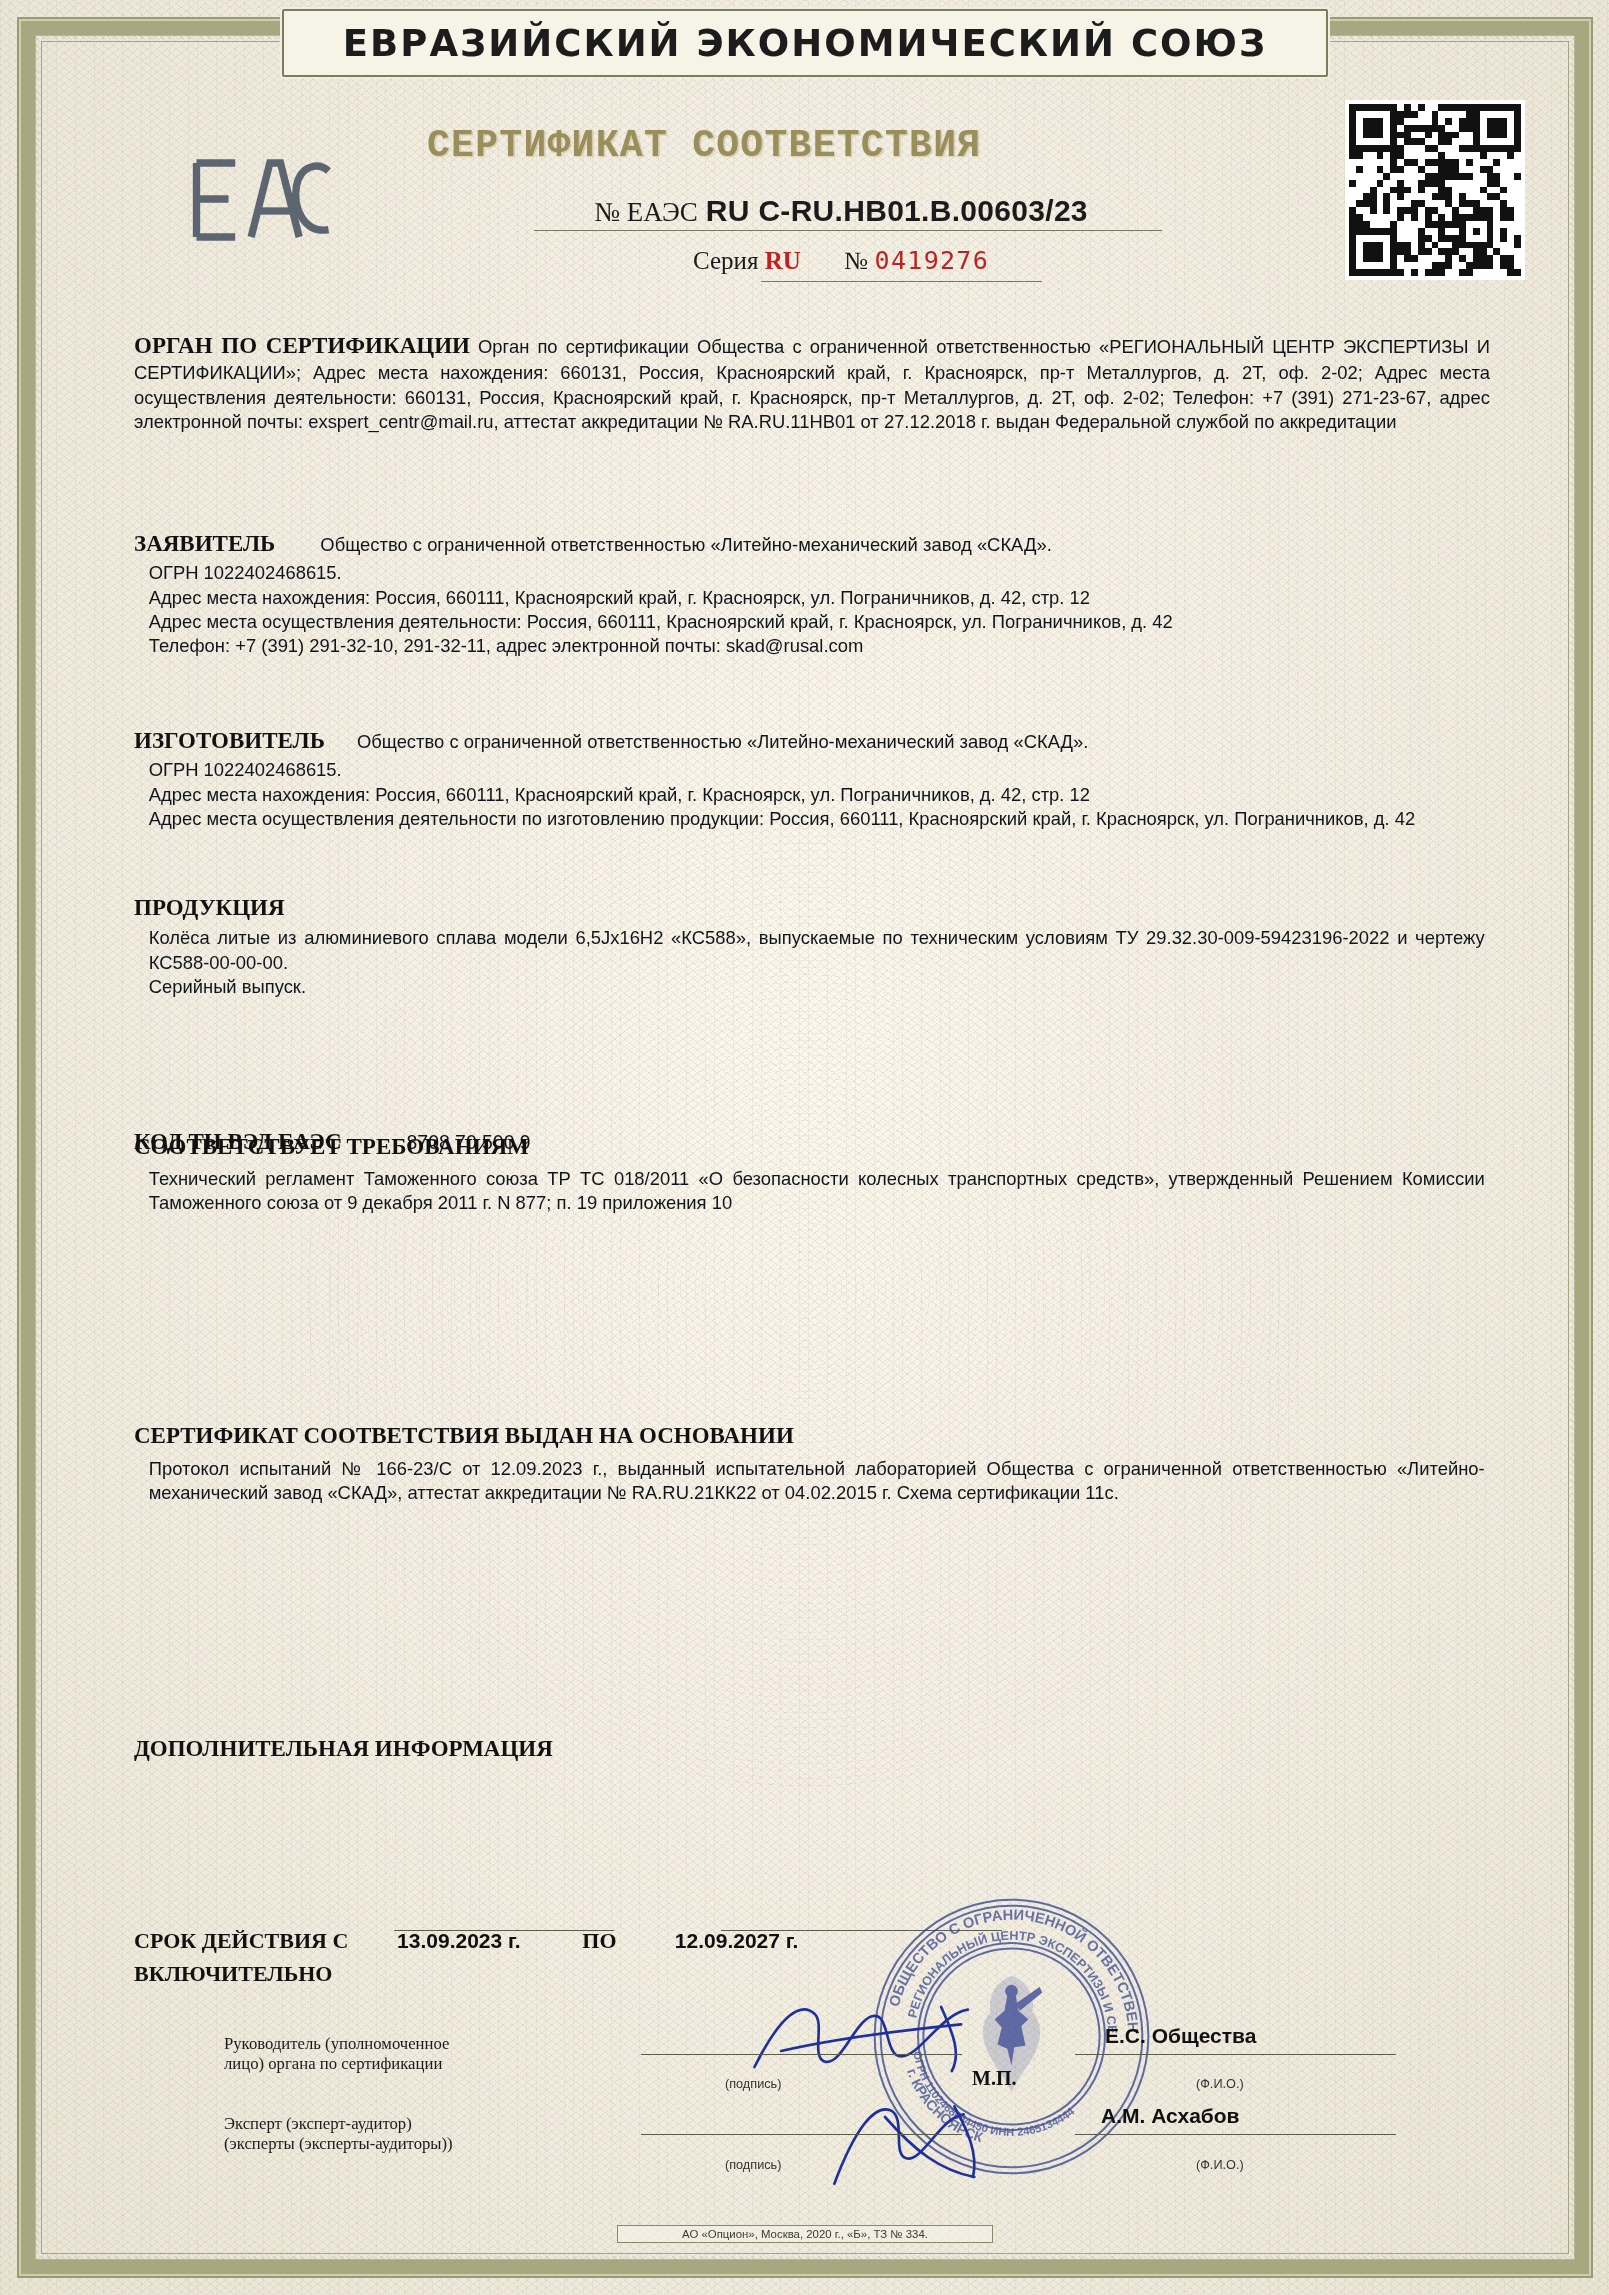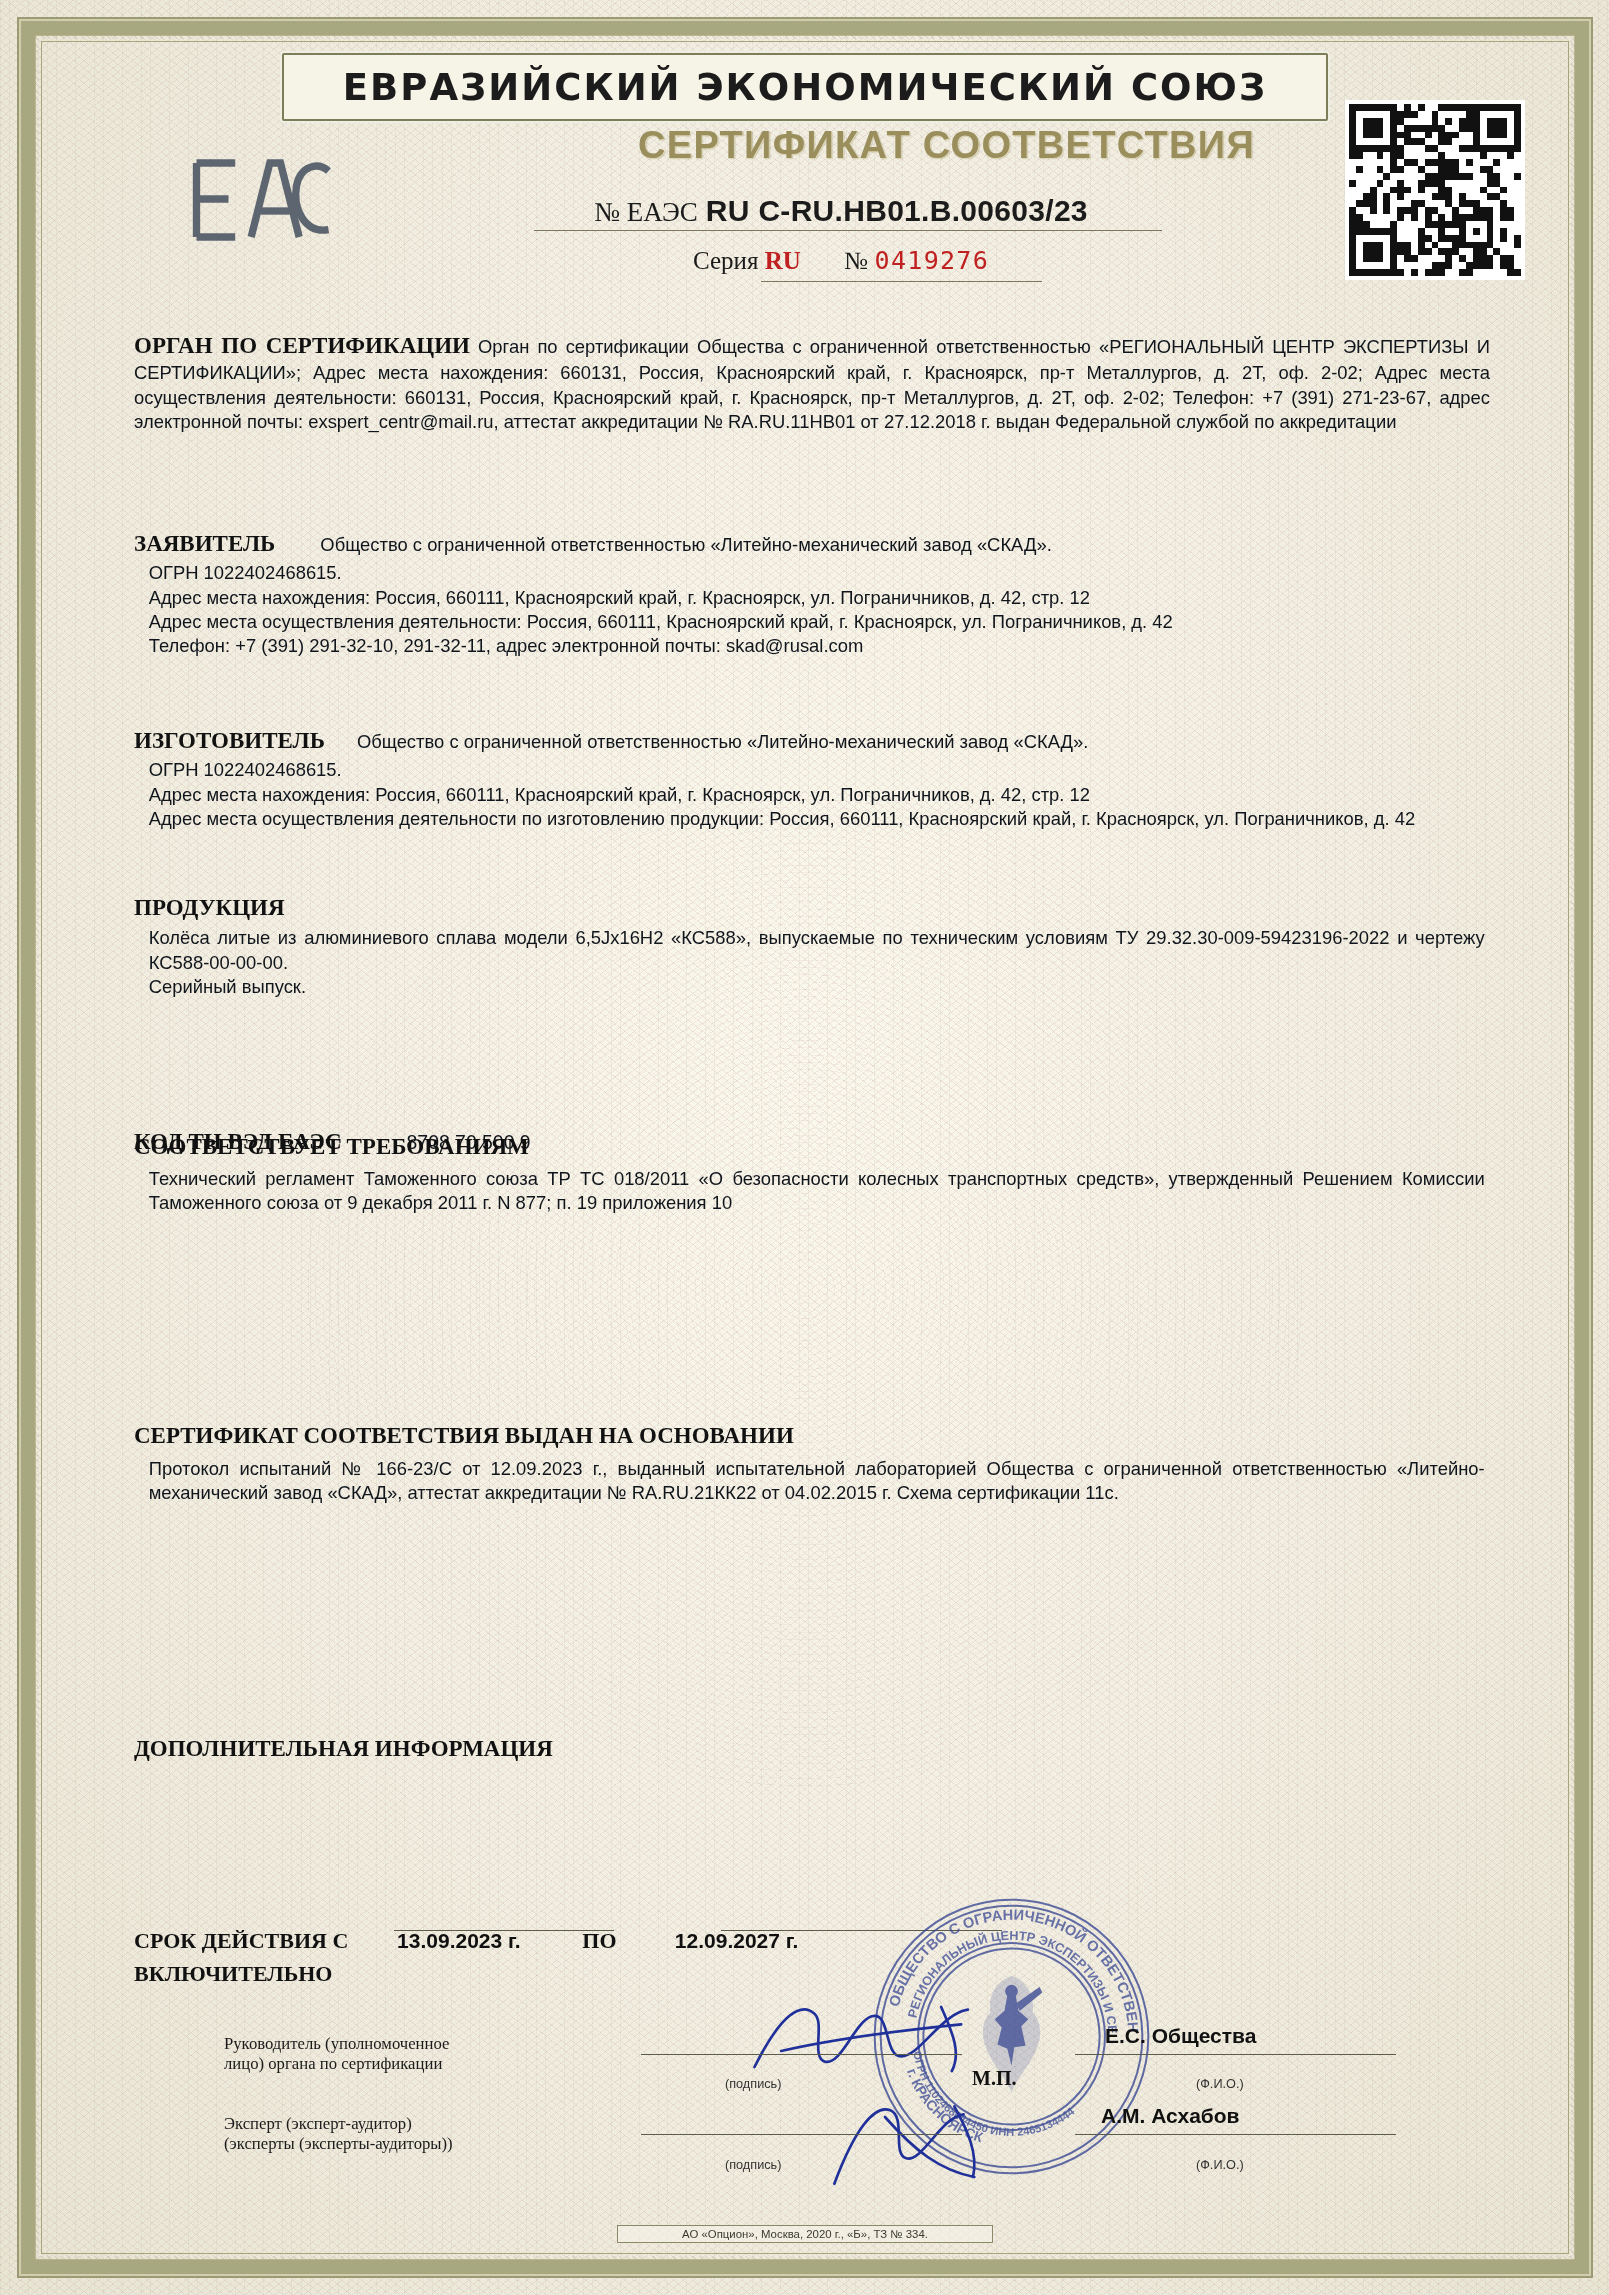--- a/index.html
+++ b/index.html
@@ -84,21 +84,20 @@
     top: 9.4px;
     width: 1042px;
     height: 64px;
     background: #f6f4e7;
     border: 2px solid #7d7d5a;
     border-radius: 2px;
     display: flex;
     align-items: center;
     justify-content: center;
     box-shadow: 0 0 0 2px #efeee2;
-    margin-top: 44px;
   }
   .ribbon-text {
     font-family: "DejaVu Sans", sans-serif;
     font-weight: bold;
     font-size: 37px;
     letter-spacing: 2px;
     color: #1c1c1c;
     white-space: nowrap;
   }
 
@@ -118,22 +117,22 @@
     width: 147px;
     height: 90px;
   }
   .eac-mark svg { display:block; }
 
   .title-cert {
     position: absolute;
     left: 427px;
     top: 124px;
     width: 828px;
-    text-align: right;
-    font-family: Liberation Sans, sans-serif;
+    text-align: left;
+    font-family: Liberation Mono, monospace;
     font-weight: bold;
     font-size: 38px;
     letter-spacing: 1.3px;
     color: #9a8e5c;
     text-shadow: 0.7px 0.7px 0 #ddd6b4, 1.3px 1.3px 1.3px rgba(120,110,70,0.35);
   }
 
   .num-line {
     position: absolute;
     left: 427px;

